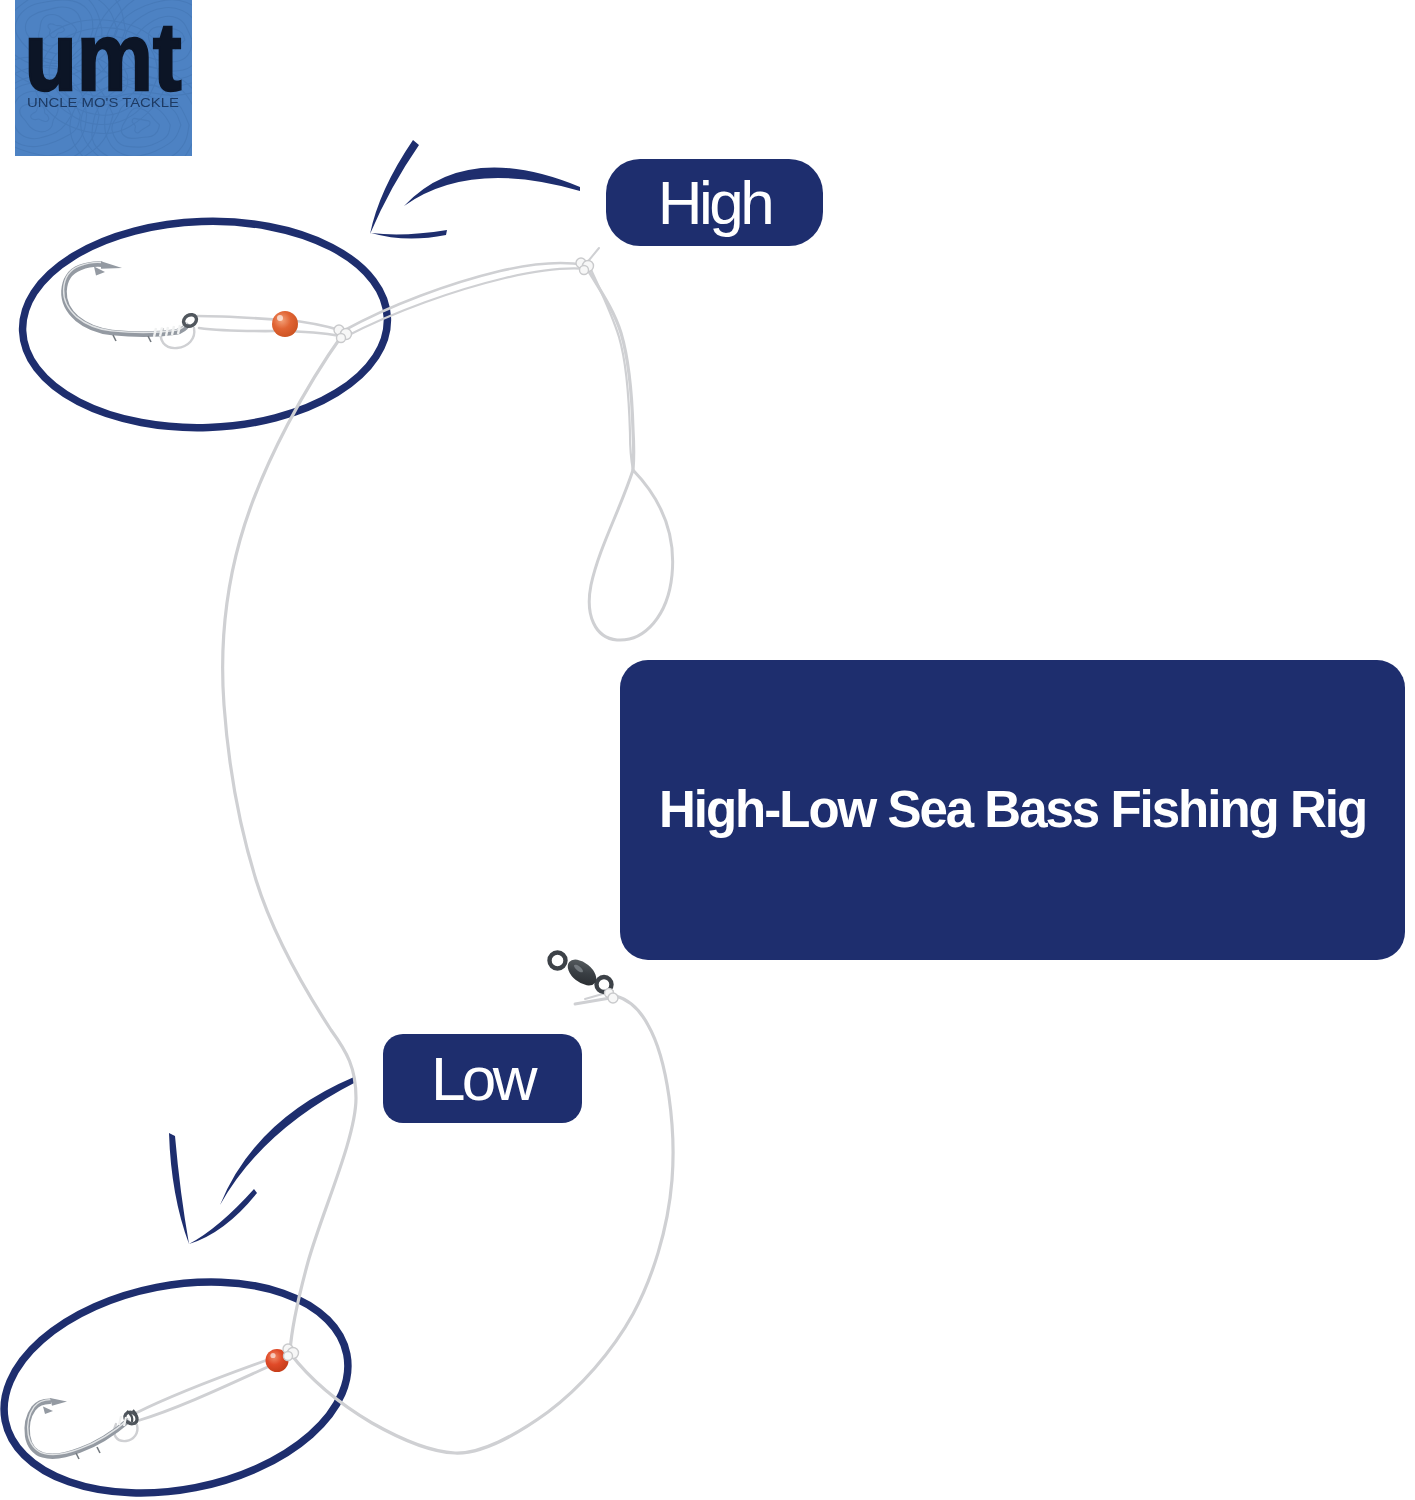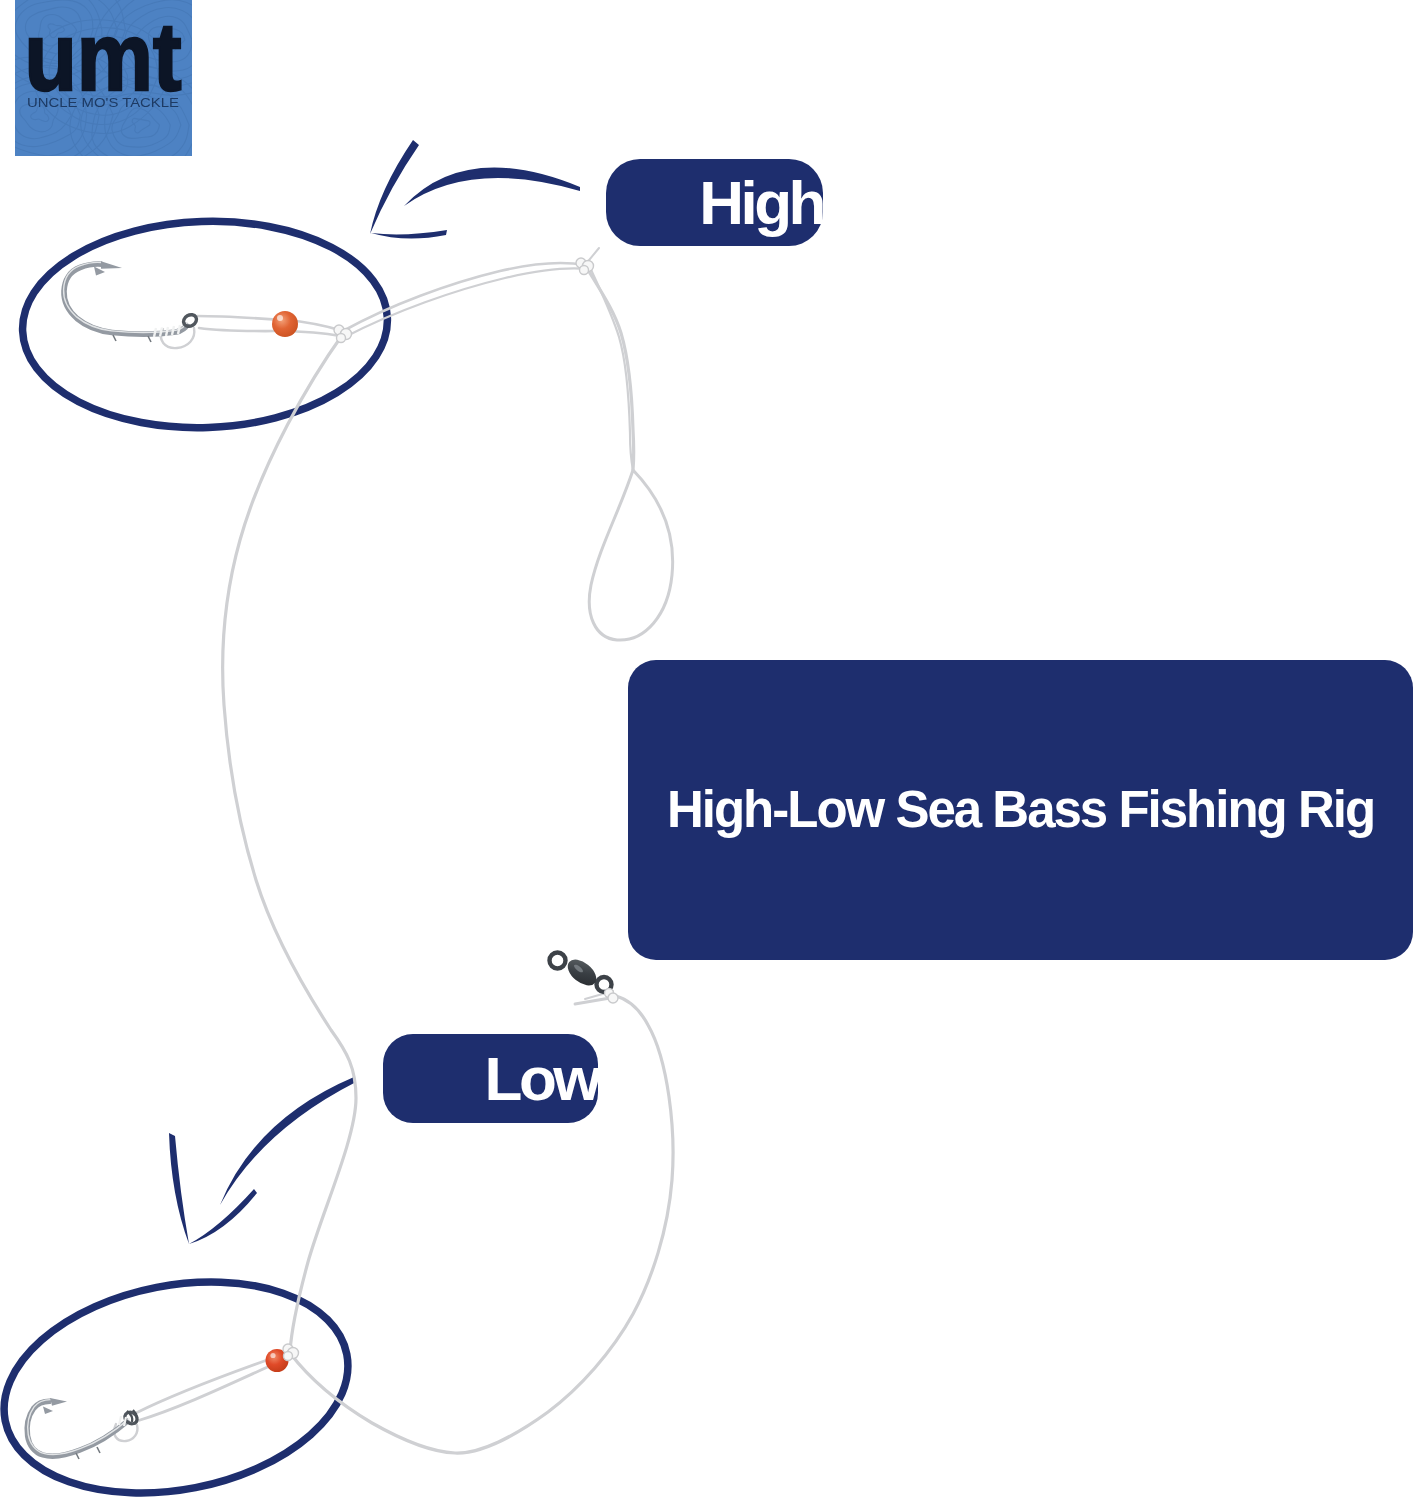--- a/index.html
+++ b/index.html
@@ -5,30 +5,30 @@
   html,body{margin:0;padding:0;}
   body{
     width:1415px;height:1500px;position:relative;overflow:hidden;
     background:var(--bg,#ffffff);
     font-family:"Liberation Sans",sans-serif;
   }
   #scene{position:absolute;left:0;top:0;}
   .logo{position:absolute;left:15px;top:0;width:201px;height:156px;}
   .pill{
     position:absolute;background:var(--navy,#1e2e6e);color:#ffffff;
-    display:flex;align-items:center;justify-content:flex-end;
-    font-weight:bold;font-size:62px;letter-spacing:-3.5px;
+    display:flex;align-items:center;justify-content:center;
+    font-weight:normal;font-size:62px;letter-spacing:-3.5px;
   }
   .pill.high{left:606px;top:159px;width:217px;height:87px;border-radius:34px;}
-  .pill.low{left:383px;top:1034px;width:215px;height:89px;border-radius:30px;}
+  .pill.low{left:383px;top:1034px;width:199px;height:89px;border-radius:20px;}
   .callout{
     position:absolute;left:620px;top:660px;width:785px;height:300px;border-radius:28px;
     background:var(--navy,#1e2e6e);color:#ffffff;
     display:flex;flex-direction:column;align-items:center;justify-content:center;
-    font-weight:bold;font-size:51px;line-height:60px;letter-spacing:-2px;text-align:center;margin-left:8px;
+    font-weight:bold;font-size:51px;line-height:60px;letter-spacing:-2px;text-align:center;
   }
   .line-stroke{stroke:var(--line,#cfd0d3);fill:none;stroke-linecap:round;}
   .navy-fill{fill:var(--navy,#1e2e6e);}
   .navy-stroke{stroke:var(--navy,#1e2e6e);fill:none;}
   .hook-stroke{stroke:var(--hook,#949aa2);fill:none;}
   .knot{fill:#f7f7f7;stroke:#c9cacc;stroke-width:1.4;}
 </style>
 </head>
 <body>
 

